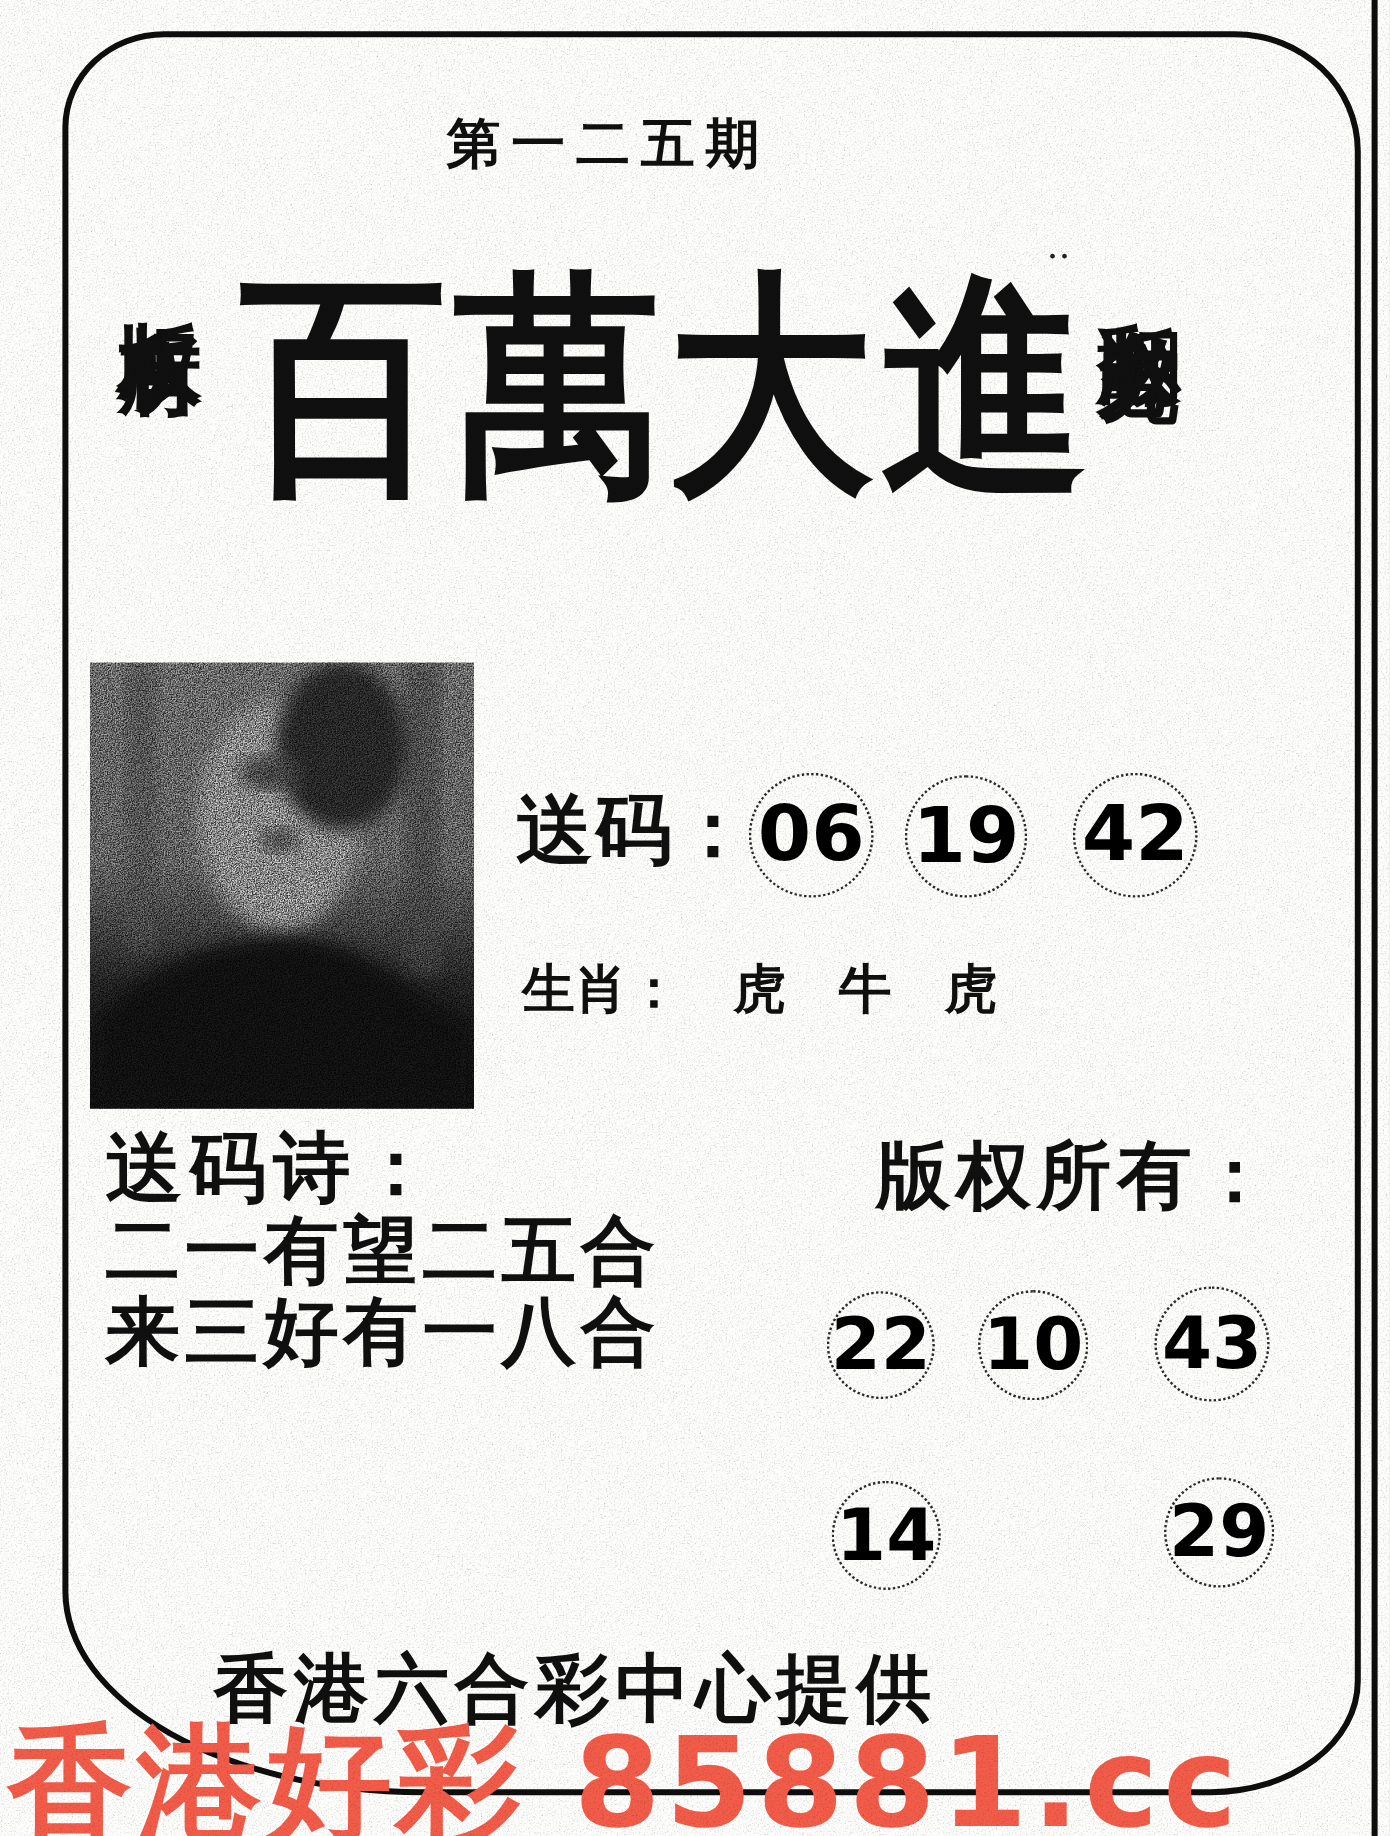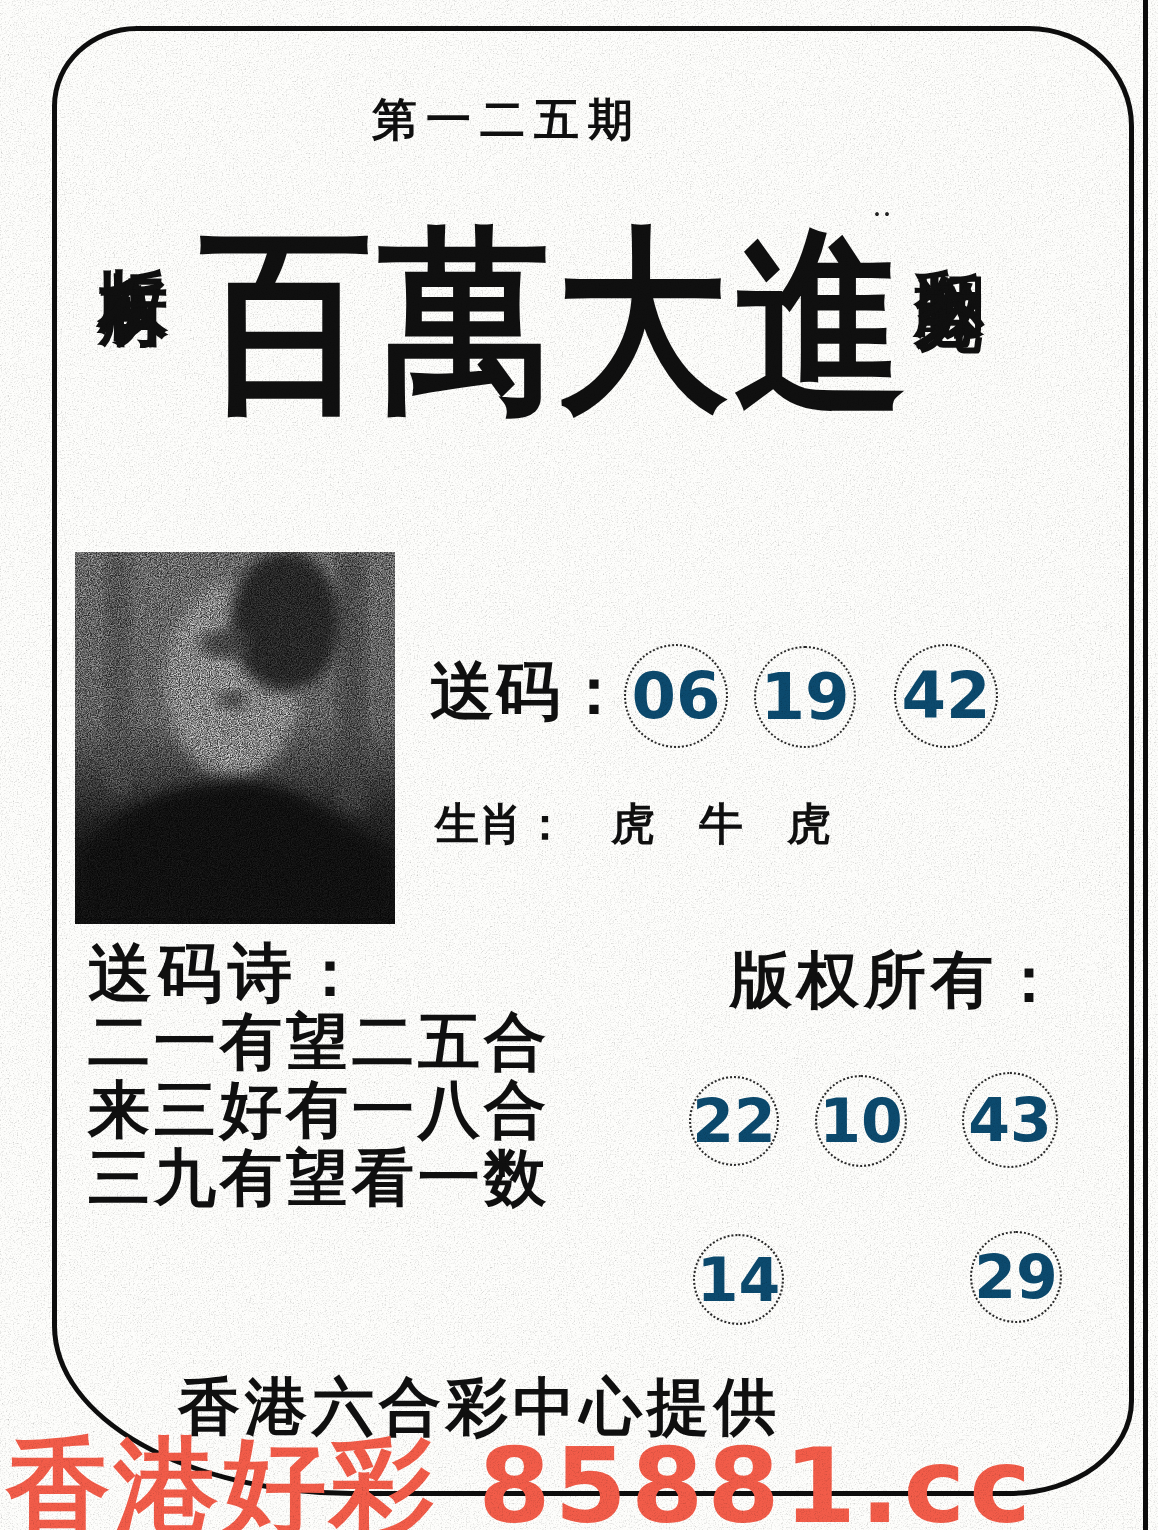--- a/index.html
+++ b/index.html
@@ -56,21 +56,21 @@
   .poem-line.l0 { top:1000px; }
   .poem-line.l1 { top:1068px; }
   .poem-line.l2 { top:1136px; }
 
   .linked-header { left:730px; top:938px; font-size:62px; font-weight:600; letter-spacing:5px; }
 
   .num-circle {
     position:absolute; border:2px dotted #2a2a2a; border-radius:50%;
     display:flex; align-items:center; justify-content:center;
     font-family:"DejaVu Sans","Liberation Sans",sans-serif;
-    color:#0c4a6e;
+    color:#000000;
   }
   .send-c { font-size:64px; font-weight:600; }
   .link-c { font-size:60px; font-weight:600; }
 
   .footer-line {
     position:absolute; left:178px; top:1365px;
     font-size:62px; font-weight:700; letter-spacing:5px; white-space:nowrap;
   }
 
   .watermark {
@@ -137,21 +137,20 @@
   <div class="num-circle send-c" style="left:754px; top:646px; width:98px; height:98px;">19</div>
   <div class="num-circle send-c" style="left:894px; top:644px; width:100px; height:100px;">42</div>
 
   <div class="line-row zodiac-line">
     <span>生肖：</span><span class="zv">虎</span><span class="zv">牛</span><span class="zv">虎</span>
   </div>
 
   <div class="line-row poem-header">送码诗：</div>
   <div class="poem-line l0">二一有望二五合</div>
   <div class="poem-line l1">来三好有一八合</div>
-  <div class="poem-line l2">三九有望看一数</div>
 
   <div class="line-row linked-header">版权所有：</div>
   <div class="num-circle link-c" style="left:689px; top:1076px; width:86px; height:86px;">22</div>
   <div class="num-circle link-c" style="left:815px; top:1075px; width:88px; height:88px;">10</div>
   <div class="num-circle link-c" style="left:962px; top:1072px; width:92px; height:92px;">43</div>
   <div class="num-circle link-c" style="left:693px; top:1234px; width:87px; height:87px;">14</div>
   <div class="num-circle link-c" style="left:970px; top:1231px; width:88px; height:88px;">29</div>
 
   <div class="footer-line">香港六合彩中心提供</div>
 

